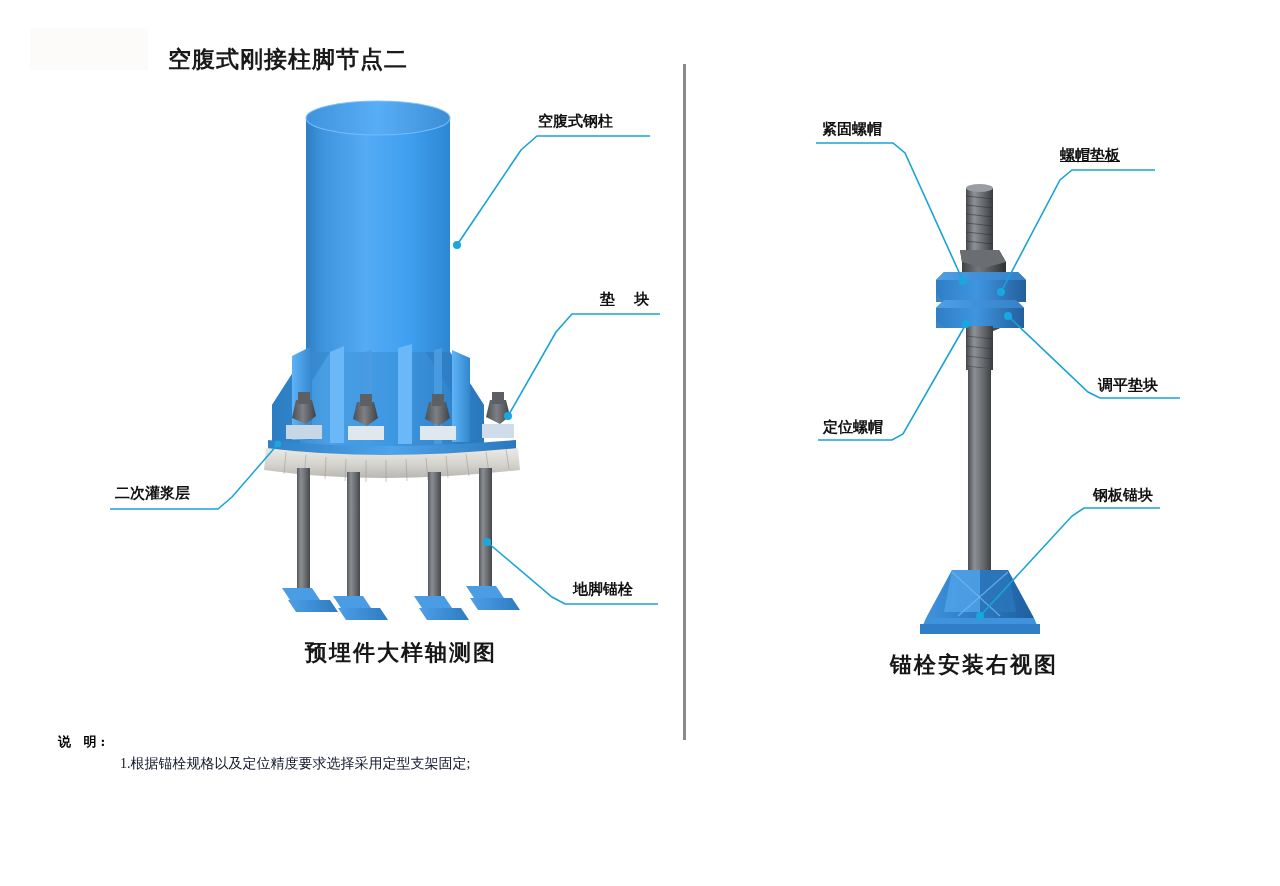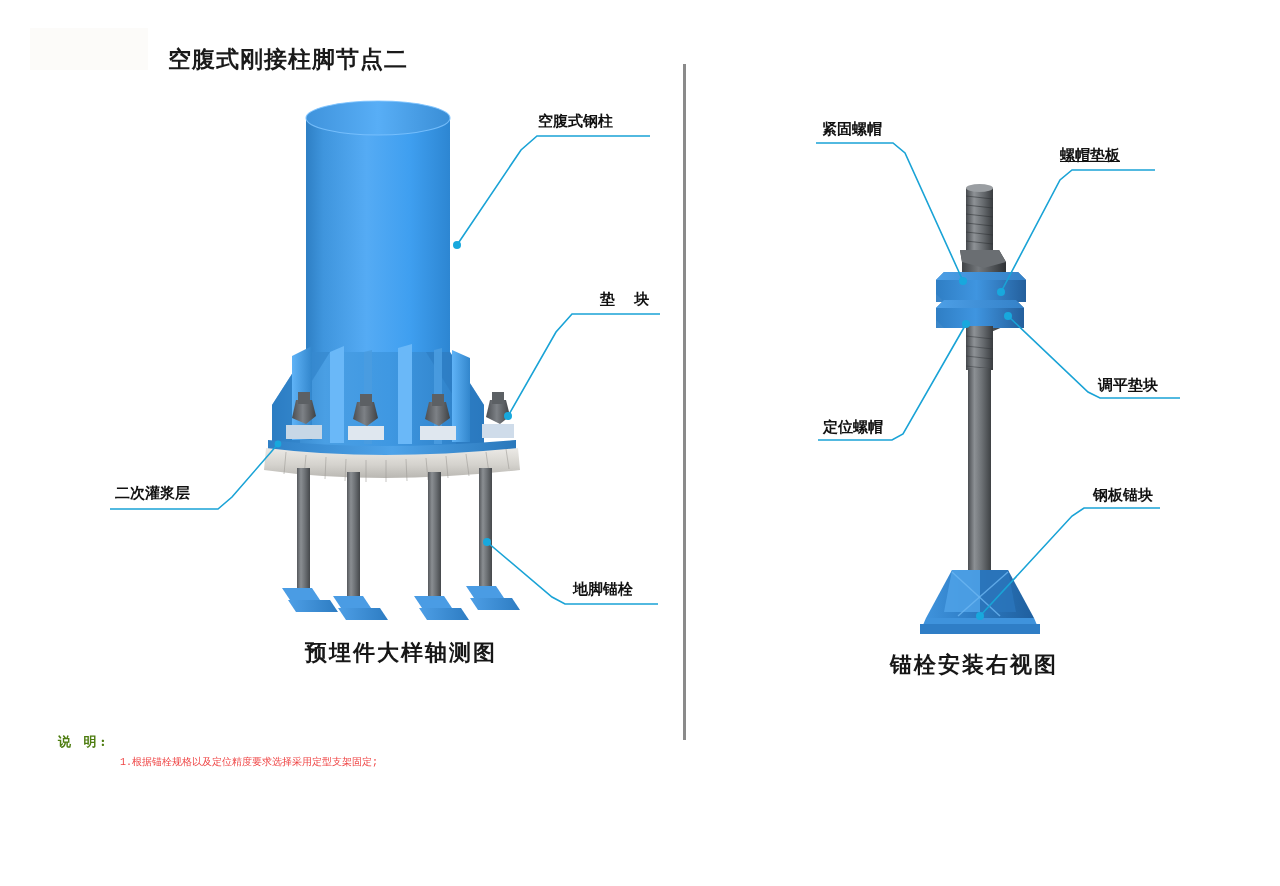--- a/index.html
+++ b/index.html
@@ -31,25 +31,25 @@
   .lbl{
     position:absolute;
     font-family:"DejaVu Sans","Liberation Sans",sans-serif;
     font-size:15px;font-weight:700;color:#111;white-space:nowrap;
   }
   .lbl.sp{letter-spacing:7px;}
 
   .notes{position:absolute;left:58px;top:733px;}
   .notes .head{
     font-family:"DejaVu Serif","Liberation Serif",serif;
-    font-size:13px;font-weight:700;color:#4d7c0f;letter-spacing:4px;
+    font-size:13px;font-weight:700;color:#000000;letter-spacing:4px;
   }
   .notes .item{
-    font-family:Liberation Mono, monospace;
-    font-size:10px;color:#ef4444;margin-left:62px;margin-top:4px;white-space:nowrap;
+    font-family:Liberation Serif, serif;
+    font-size:14px;color:#0f172a;margin-left:62px;margin-top:4px;white-space:nowrap;
   }
   svg{position:absolute;left:0;top:0;overflow:visible;}
 </style>
 </head>
 <body>
 
 <div id="sheet">
 
   <div class="faint-box"></div>
 

